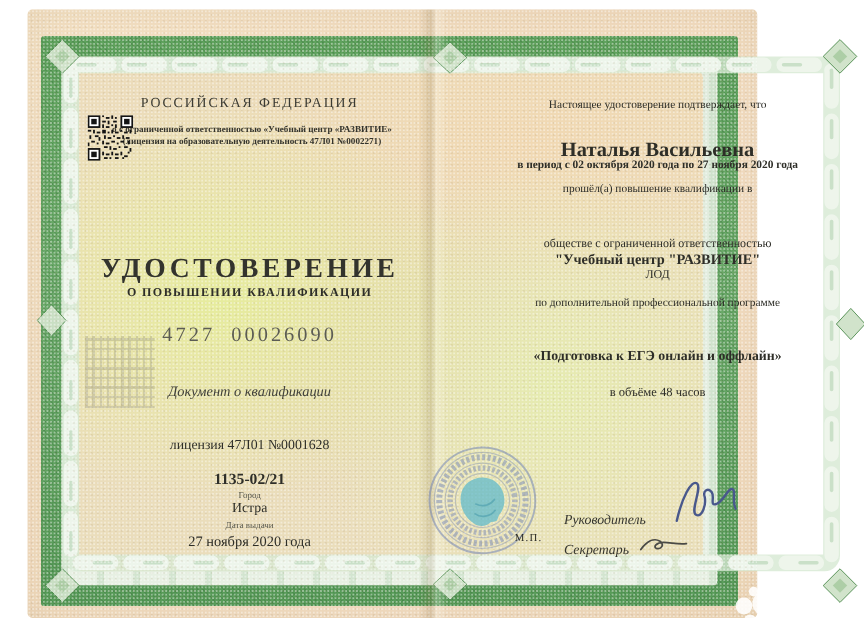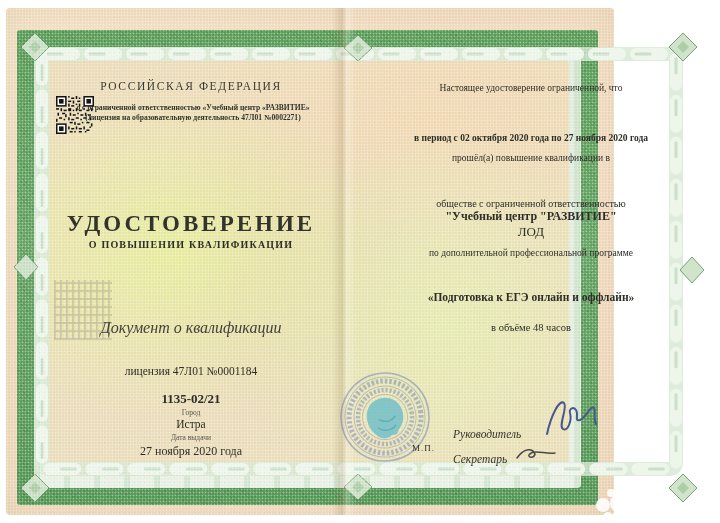--- a/index.html
+++ b/index.html
@@ -1,17 +1,17 @@
 <!DOCTYPE html>
 <html><head>
 <meta charset="utf-8">
 <style>
   html,body{margin:0;padding:0;background:#ffffff;width:720px;height:523px;overflow:hidden;
     font-family:"Liberation Serif", serif;}
-  .cert{position:absolute;left:6px;top:8px;width:608px;height:507px;
+  .cert{position:absolute;left:23px;top:8px;width:608px;height:507px;
     background:linear-gradient(135deg,#f6e3c6 0%,#f3ddc0 40%,#f5dfc4 70%,#f1dabc 100%);
     border-radius:4px;box-shadow:inset 0 0 45px rgba(150,120,80,.18);}
   .band-green{position:absolute;left:11px;top:22px;right:16px;bottom:10px;
     background:
       repeating-linear-gradient(45deg, rgba(35,90,40,.18) 0 1px, rgba(255,255,255,0) 1px 3px),
       repeating-linear-gradient(-45deg, rgba(35,90,40,.12) 0 1px, rgba(255,255,255,0) 1px 4px),
       linear-gradient(180deg,#5ea25c,#6aa968 45%,#579b58);
     border-radius:3px;}
   .band-ribbon{position:absolute;left:17px;top:17px;right:17px;bottom:17px;
     background:
@@ -42,34 +42,34 @@
   .org1{top:95px;}  .org2{top:105px;}
   .qr{position:absolute;left:50px;top:88px;width:38px;height:38px;}
   .doc-title{top:203px;font-size:23px;font-weight:600;letter-spacing:3px;color:#33332d;}
   .doc-subtitle{top:231px;font-size:10px;font-weight:bold;letter-spacing:1.2px;}
   .serial{top:261px;font-size:17px;letter-spacing:2.5px;color:#5c5c54;white-space:pre;}
   .faint-marks{position:absolute;left:48px;top:272px;width:58px;height:60px;opacity:.22;
     filter:blur(.5px);
     background:
       repeating-linear-gradient(90deg, rgba(80,80,78,.8) 0 2px, rgba(0,0,0,0) 2px 6px),
       repeating-linear-gradient(0deg, rgba(80,80,78,.8) 0 2px, rgba(0,0,0,0) 2px 8px);}
-  .doc-kind{top:311px;font-size:16px;font-style:italic;color:#41413a;}
+  .doc-kind{top:311px;font-size:12px;font-style:italic;color:#41413a;}
   .license-line{top:357px;font-size:11.5px;}
   .cap{font-size:7.5px;color:#56564b;}
   .reg-cap{top:371px;} .reg-num{top:383px;font-size:13px;font-weight:bold;}
   .city-cap{top:400px;} .city{top:410px;font-size:11.5px;}
   .date-cap{top:425px;} .issue-date{top:436px;font-size:12px;}
   .confirm{top:75px;font-size:9.5px;}
   .surname{top:88px;font-size:17px;font-weight:bold;}
   .fullname{top:107px;font-size:17px;font-weight:bold;}
   .period{top:125px;font-size:9.5px;font-weight:600;}
   .completed{top:145px;font-size:9.5px;}
   .rorg1{top:190px;font-size:10px;}
   .rorg2{top:201px;font-size:12px;font-weight:bold;}
-  .rorg3{top:216px;font-size:13px;}
+  .rorg3{top:216px;font-size:10px;}
   .prog-cap{top:240px;font-size:9.5px;}
   .prog-name{top:283px;font-size:11.5px;font-weight:bold;}
   .volume{top:314px;font-size:10.5px;}
   .stamp{position:absolute;left:324px;top:354px;width:110px;height:110px;opacity:.92;}
   .mp{position:absolute;left:386px;top:435px;font-size:9px;color:#2e2e28;letter-spacing:1px;padding-left:20px;}
   .role{position:absolute;font-style:italic;font-size:11.5px;color:#35352e;}
   .role-head{left:447px;top:420px;} .role-sec{left:447px;top:445px;}
   .sig-head{position:absolute;left:535px;top:386px;width:58px;height:46px;}
   .sig-sec{position:absolute;left:508px;top:438px;width:44px;height:16px;}
   .ornaments{position:absolute;inset:0;pointer-events:none;}
@@ -187,30 +187,32 @@
         <rect x="22" y="20" width="1" height="1"></rect>
         <rect x="9" y="23" width="2" height="1"></rect>
       <rect x="12" y="23" width="1" height="1"></rect>
         <rect x="15" y="23" width="2" height="1"></rect>
         <rect x="19" y="23" width="1" height="1"></rect>
     </g>
   </svg>
 
   <div class="txt lp doc-title">УДОСТОВЕРЕНИЕ</div>
   <div class="txt lp doc-subtitle">О ПОВЫШЕНИИ КВАЛИФИКАЦИИ</div>
+  <div class="txt lp serial">4727  00026090</div>
   <div class="faint-marks"></div>
   <div class="txt lp doc-kind">Документ о квалификации</div>
-  <div class="txt lp license-line">лицензия 47Л01 №0001184</div>
+  <div class="txt lp license-line">лицензия 47Л01 №0001628</div>
   <div class="txt lp reg-num">1135-02/21</div>
   <div class="txt lp cap city-cap">Город</div>
   <div class="txt lp city">Истра</div>
   <div class="txt lp cap date-cap">Дата выдачи</div>
   <div class="txt lp issue-date">27 ноября 2020 года</div>
 
-  <div class="txt rp confirm">Настоящее удостоверение ограниченной, что</div>
+  <div class="txt rp confirm">Настоящее удостоверение подтверждает, что</div>
+  <div class="txt rp fullname">Наталья Васильевна</div>
   <div class="txt rp period">в период с 02 октября 2020 года по 27 ноября 2020 года</div>
   <div class="txt rp completed">прошёл(а) повышение квалификации в</div>
   <div class="txt rp rorg1">обществе с ограниченной ответственностью</div>
   <div class="txt rp rorg2">"Учебный центр "РАЗВИТИЕ"</div>
   <div class="txt rp rorg3">ЛОД</div>
   <div class="txt rp prog-cap">по дополнительной профессиональной программе</div>
   <div class="txt rp prog-name">«Подготовка к ЕГЭ онлайн и оффлайн»</div>
   <div class="txt rp volume">в объёме 48 часов</div>
 
   <svg class="stamp" viewBox="-55 -55 110 110">

